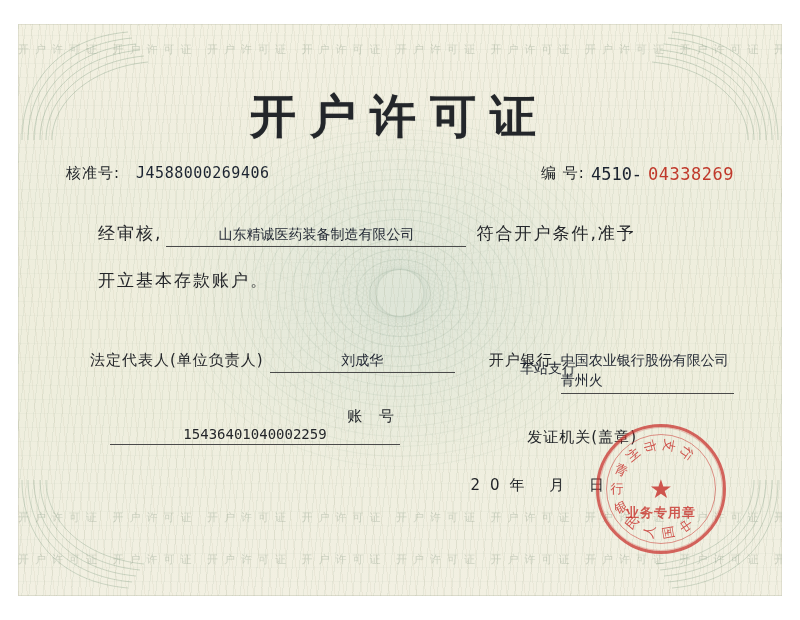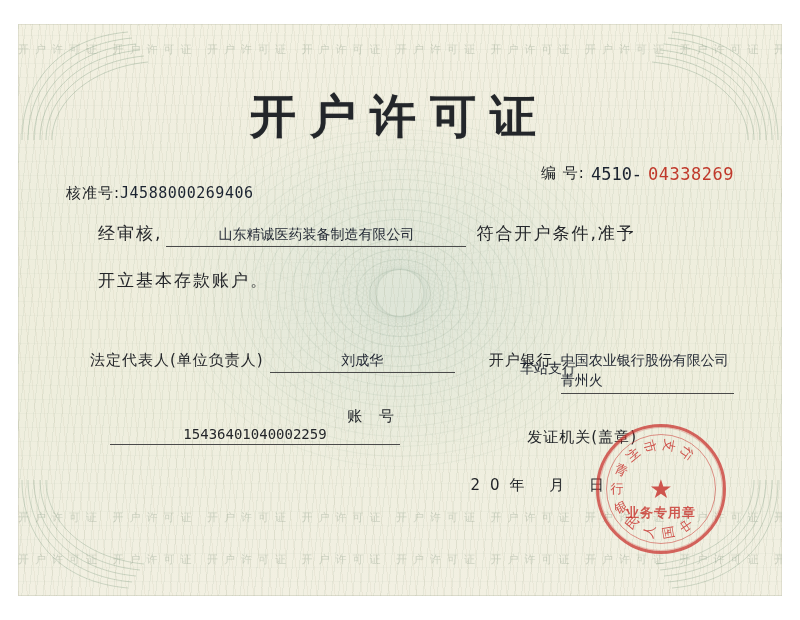--- a/index.html
+++ b/index.html
@@ -142,27 +142,26 @@
     letter-spacing: 1px;
     color: #212428;
   }
   .val-hand {
     font-family: "DejaVu Sans", "Liberation Sans", sans-serif;
     font-size: 14px;
     color: #1e2430;
   }
 
   
-  .approval { left: 48px; top: 140px; display: flex; align-items: baseline; gap: 0; }
+  .approval { left: 48px; top: 140px; display: flex; align-items: baseline; gap: 16px; }
   .approval .num {
     font-family: "DejaVu Sans Mono", "Liberation Mono", monospace;
     font-size: 15px;
     letter-spacing: 0.5px;
     color: #1b2330;
-    margin-top: 20px;
   }
 
   
   .serial { right: 48px; top: 140px; display: flex; align-items: flex-start; gap: 6px; }
   .serial .pref {
     font-family: "DejaVu Sans Mono", "Liberation Mono", monospace;
     font-size: 17px;
     color: #1b2330;
   }
   .serial .red {

